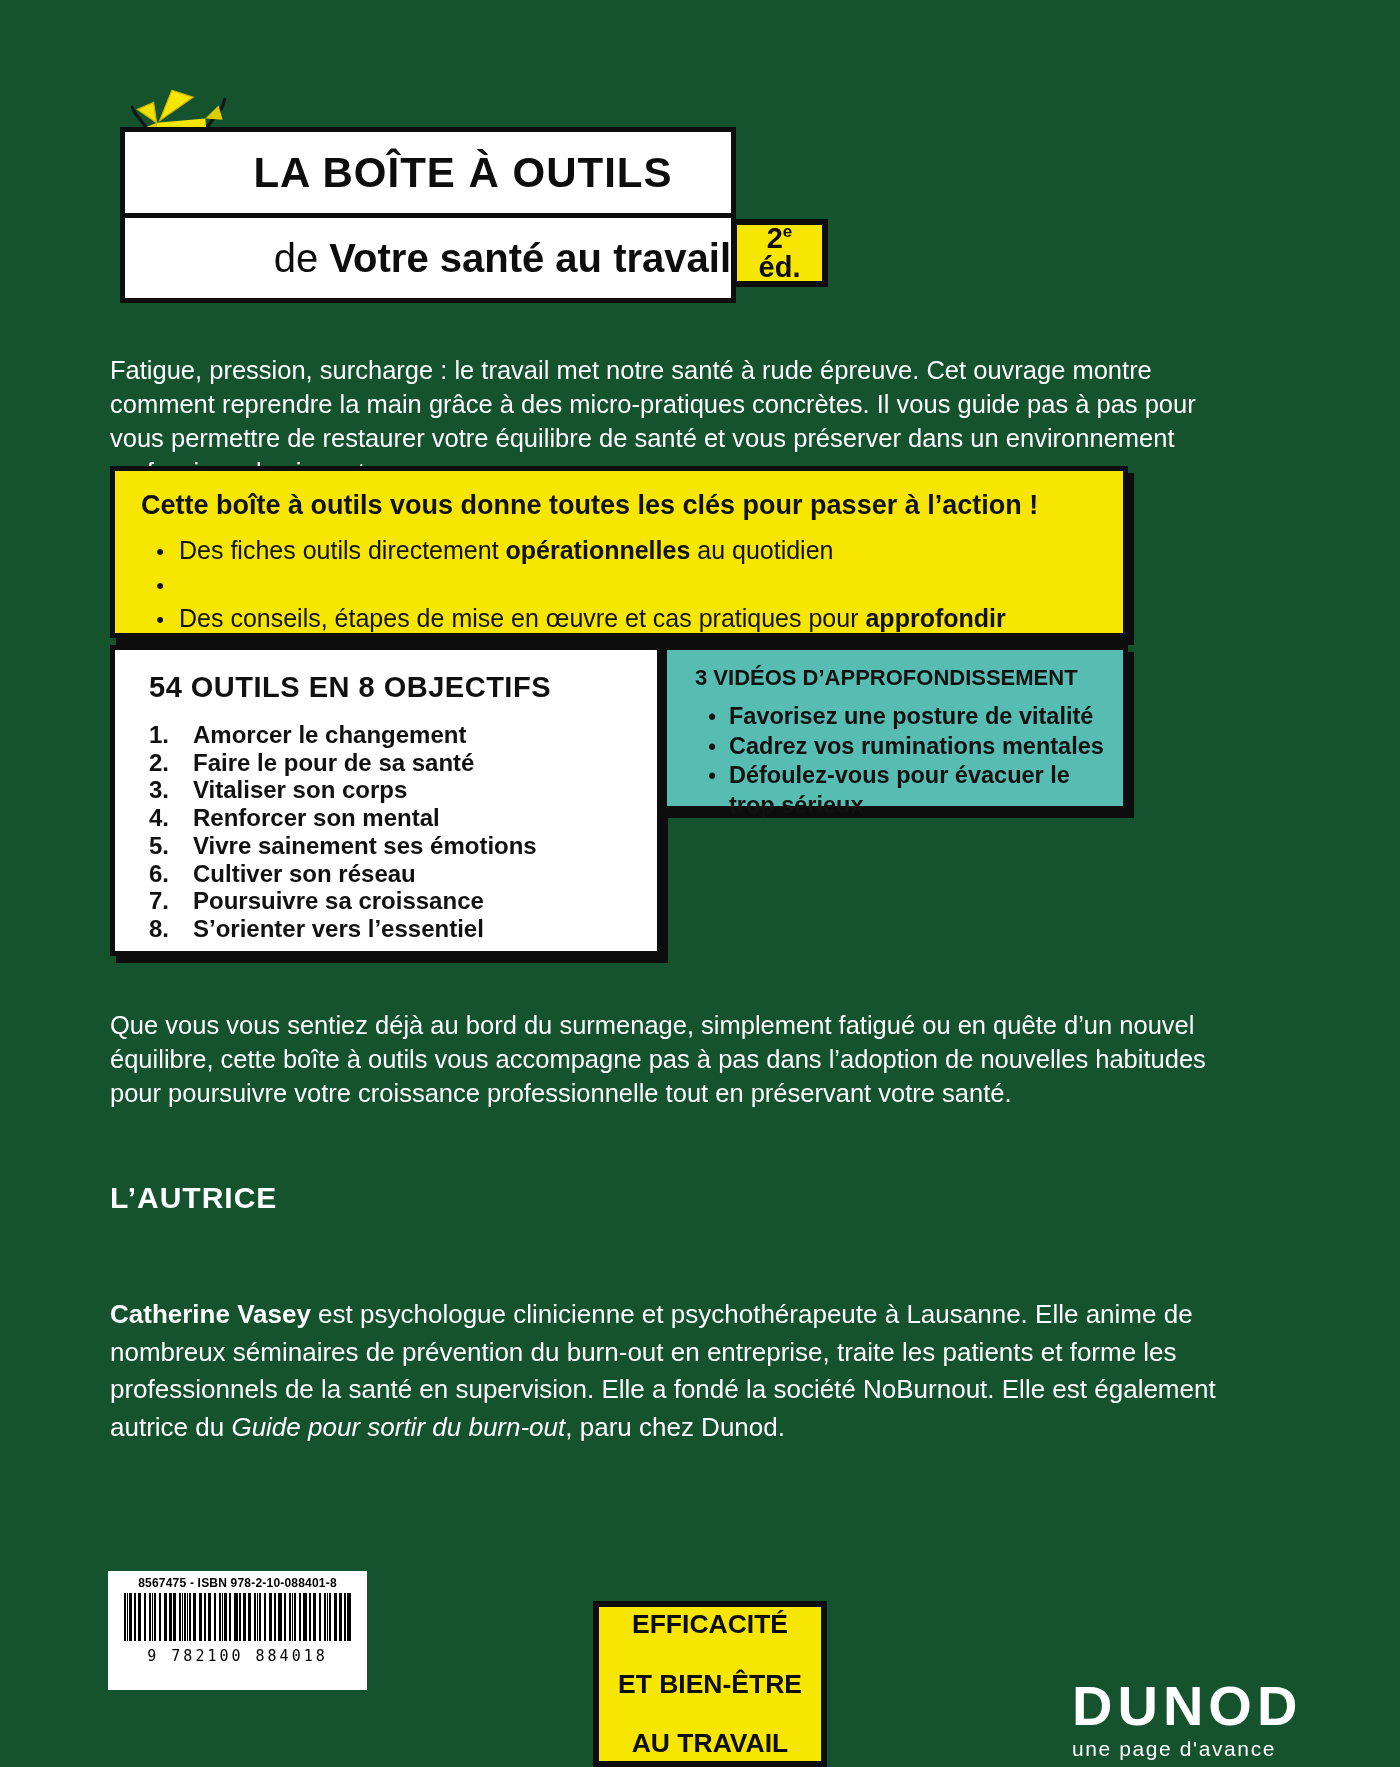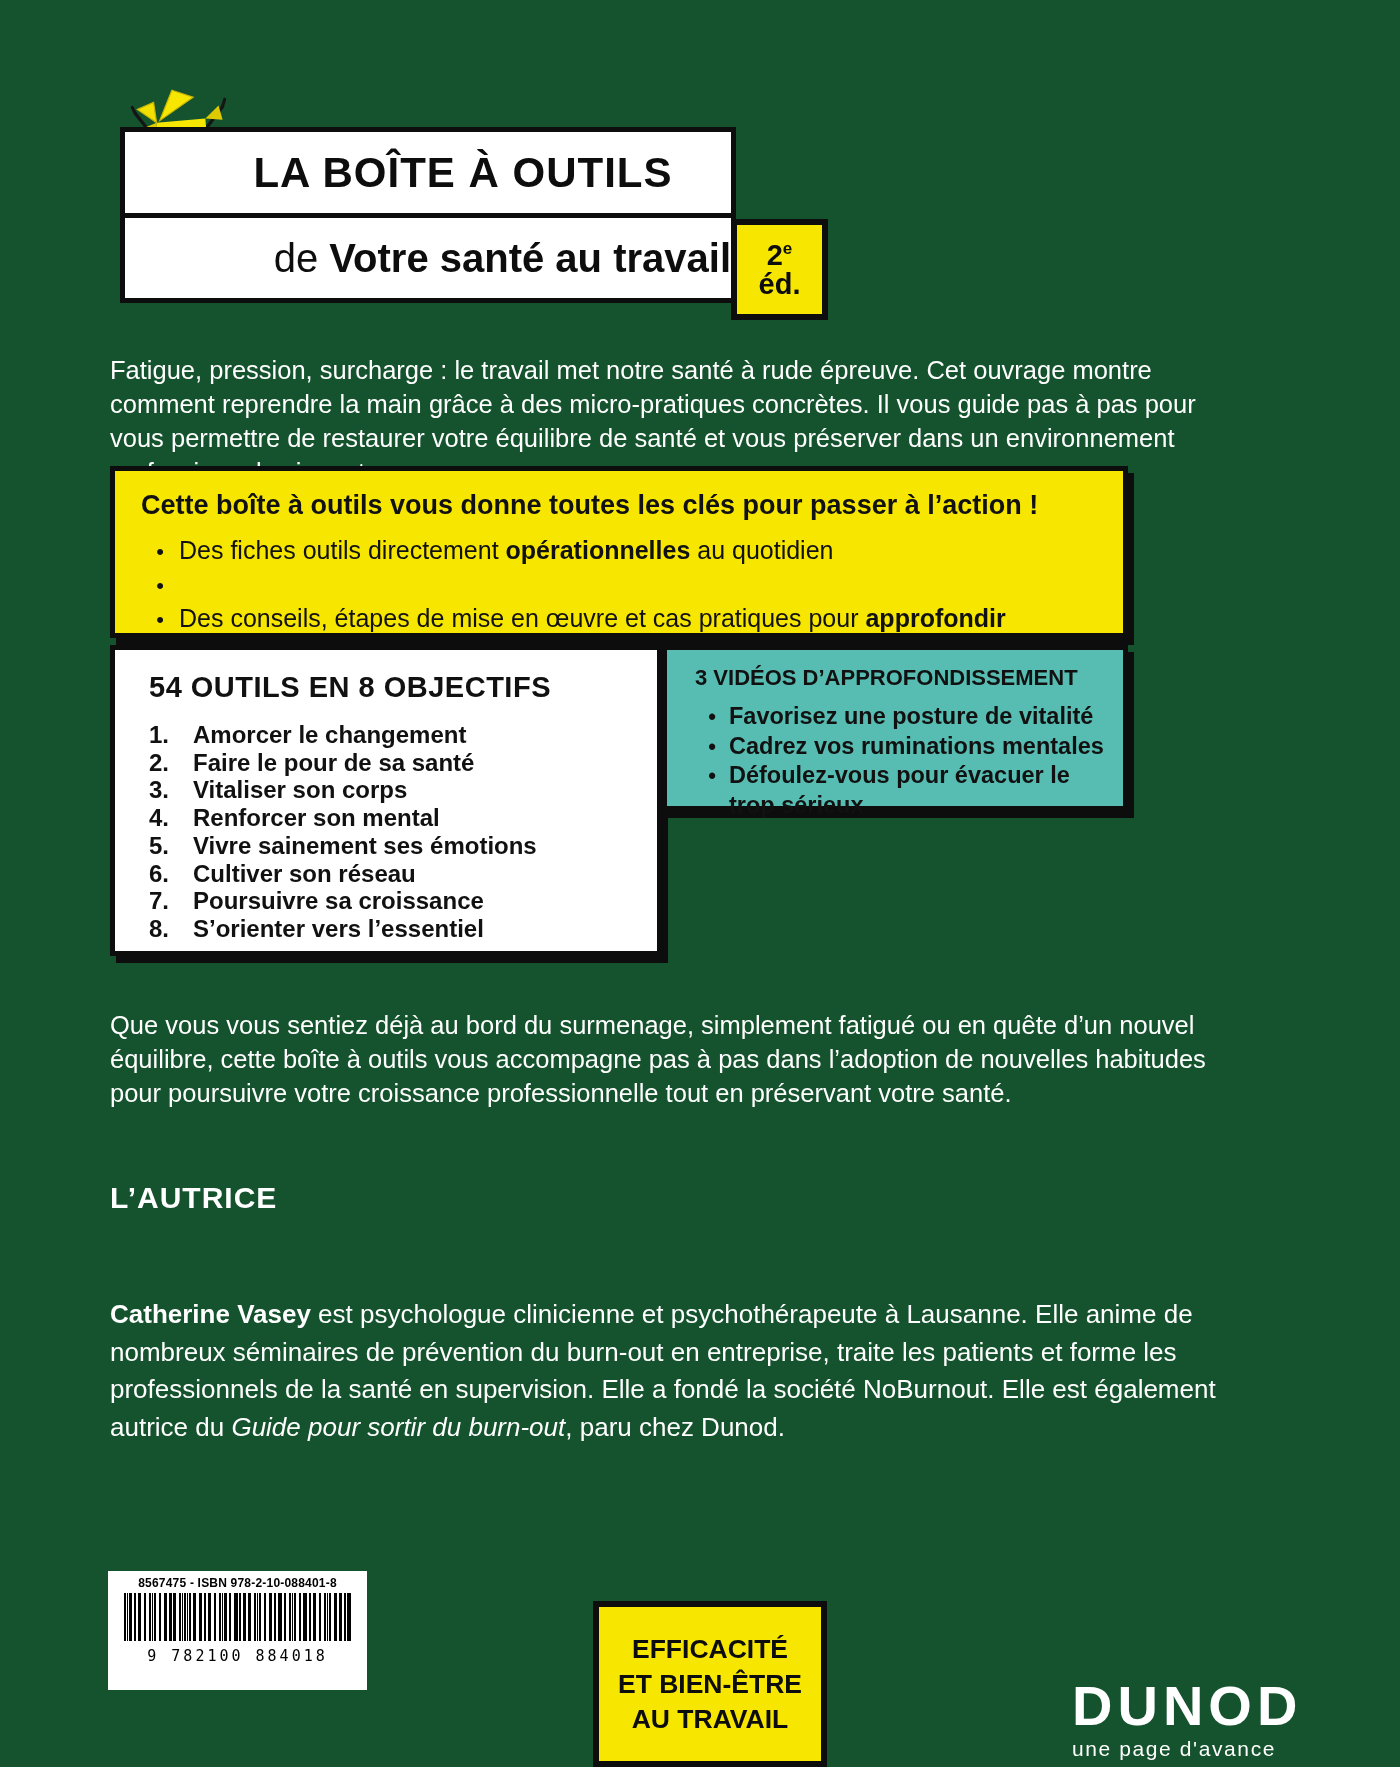--- a/index.html
+++ b/index.html
@@ -14,21 +14,21 @@
   .title-box{
     position:absolute;left:120px;background:#fff;border:5px solid #0d0d0d;
     box-sizing:border-box;display:flex;align-items:center;color:#0d0d0d;justify-content:flex-end;
   }
   .title-box.first{top:127px;width:616px;height:91px;justify-content:center;}
   .series-title{font-size:42px;font-weight:800;letter-spacing:1px;padding-left:70px;}
   .title-box.second{top:213px;width:616px;height:90px;}
   .subtitle{font-size:40px;padding-left:16px;white-space:nowrap;}
   .subtitle .bold{font-weight:800;}
   .edition-badge{
-    position:absolute;left:731px;top:219px;width:97px;height:101px;
+    position:absolute;left:731px;top:219px;width:97px;height:68px;
     background:#f7e600;border:6px solid #0d0d0d;box-sizing:border-box;
     display:flex;flex-direction:column;align-items:center;justify-content:center;
     font-weight:800;color:#0d0d0d;font-size:29px;line-height:1.02;
   }
   .edition-badge sup{font-size:17px;}
   .mascot{position:absolute;left:126px;top:78px;width:112px;height:132px;}
   
   .para{position:absolute;color:#ffffff;font-size:25.5px;line-height:34px;}
   .intro{left:110px;top:327px;width:1128px;}
   .outro{left:110px;top:982px;width:1128px;}
@@ -62,21 +62,21 @@
     width:228px;height:48px;margin-top:3px;background-color:#fff;
     background-image:
       repeating-linear-gradient(90deg,#000 0 2px,transparent 2px 5px),
       repeating-linear-gradient(90deg,#000 0 1px,transparent 1px 7px),
       repeating-linear-gradient(90deg,transparent 0 3px,#000 3px 4px,transparent 4px 11px);
   }
   .ean-line{font-size:15px;letter-spacing:3px;color:#000;font-family:"DejaVu Sans Mono","Liberation Mono",monospace;margin-top:6px;}
   .category-badge{
     position:absolute;left:593px;top:1601px;width:234px;height:166px;
     background:#f7e600;border:6px solid #0d0d0d;box-sizing:border-box;
-    display:flex;flex-direction:column;align-items:center;justify-content:center;
+    display:flex;flex-direction:column;align-items:center;justify-content:space-between;
     text-align:center;color:#0d0d0d;font-weight:800;font-size:26.5px;line-height:35px;
   }
   .publisher{position:absolute;left:1072px;top:1678px;color:#fff;}
   .publisher-name{font-size:56px;font-weight:800;letter-spacing:5px;line-height:1;}
   .publisher-tagline{font-size:21px;letter-spacing:1.6px;margin-top:3px;}
 </style>
 </head>
 <body>
 
 <div class="cover">

